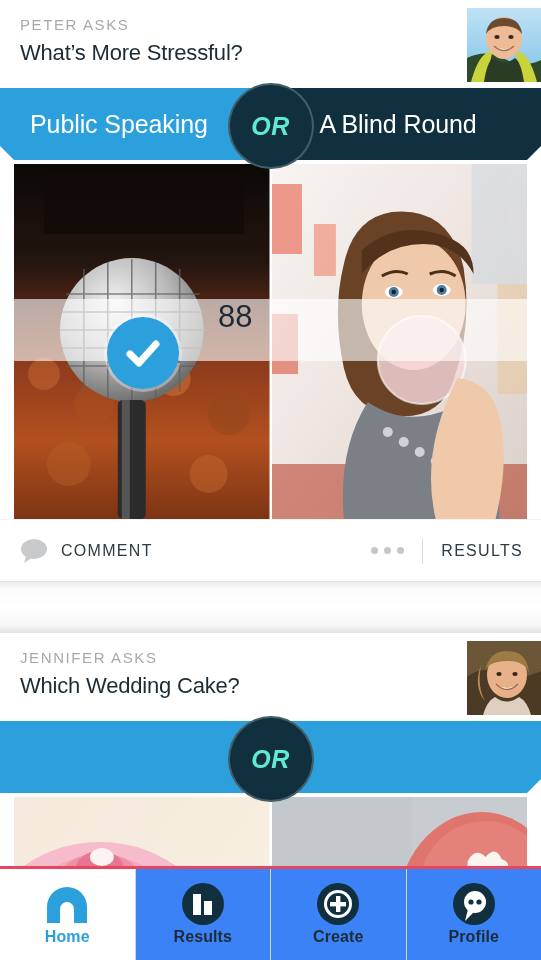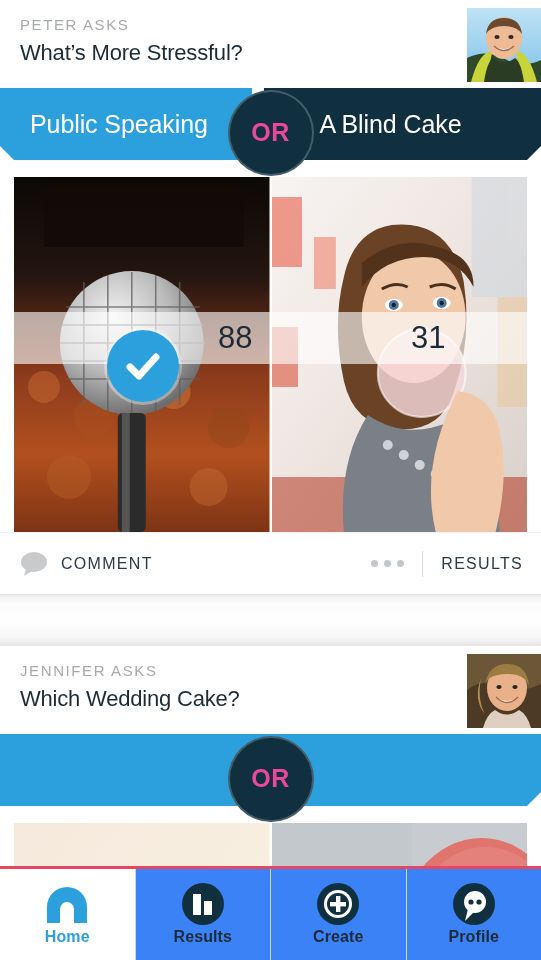--- a/index.html
+++ b/index.html
@@ -51,21 +51,21 @@
     position:absolute;
     top:8px; right:0;
     width:74px; height:74px;
     overflow:hidden;
   }
   .avatar svg { display:block; width:74px; height:74px; }
 
   
   .choice-bar {
     position:relative;
-    height:89px;
+    height:76px;
     display:flex;
     gap:12px;
   }
   .choice {
     flex:1;
     display:flex;
     align-items:center;
     height:72px;
     position:relative;
   }
@@ -91,48 +91,50 @@
     left:50%; top:50%;
     transform:translate(-50%,-50%);
     width:86px; height:86px;
     border-radius:50%;
     background:#10303f;
     border:2px solid rgba(255,255,255,0.22);
     display:flex; align-items:center; justify-content:center;
     z-index:5;
   }
   .or-badge span {
-    color:#ec4899;
+    color:#5eead4;
     font-size:25px;
     font-weight:bold;
     letter-spacing:0.5px;
+    font-style:italic;
   }
 
   
   .photos {
     position:relative;
     height:355px;
     padding:0 14px;
     display:flex;
     background:#ffffff;
   }
   .photo { width:50%; height:100%; position:relative; overflow:hidden; }
   .photo svg { display:block; width:100%; height:100%; }
   .photo-gap { width:2px; background:#ffffff; height:100%; }
 
   
   .vote-band {
     position:absolute;
     left:14px; right:0;
     top:135px;
-    height:52px;
+    height:62px;
     background:rgba(255,255,255,0.62);
     display:flex;
     z-index:4;
     pointer-events:none;
+    flex-direction:column;
   }
   .vote-cell {
     width:50%;
     display:flex; align-items:center; justify-content:flex-end;
     padding-right:25px;
     position:relative;
   }
   .vote-cell.right { padding-right:0; justify-content:center; padding-left:38px; }
   .vote-num {
     font-size:31px;
@@ -247,21 +249,21 @@
       </div>
 
       <div class="choice-bar">
         <div class="choice choice-left" style="background:#2ba0dd;">
           <span class="choice-label">Public Speaking</span>
           <svg class="notch notch-l" viewBox="0 0 14 14">
             <path d="M0 0 L14 14 L0 14 Z" fill="#ffffff"></path>
           </svg>
         </div>
         <div class="choice choice-right" style="background:#10303f;">
-          <span class="choice-label">A Blind Cake</span>
+          <span class="choice-label">A Blind Round</span>
           <svg class="notch notch-r" viewBox="0 0 14 14">
             <path d="M14 0 L0 14 L14 14 Z" fill="#ffffff"></path>
           </svg>
         </div>
         <div class="or-badge">
           <span>OR</span>
         </div>
       </div>
 
       <div class="photos">

